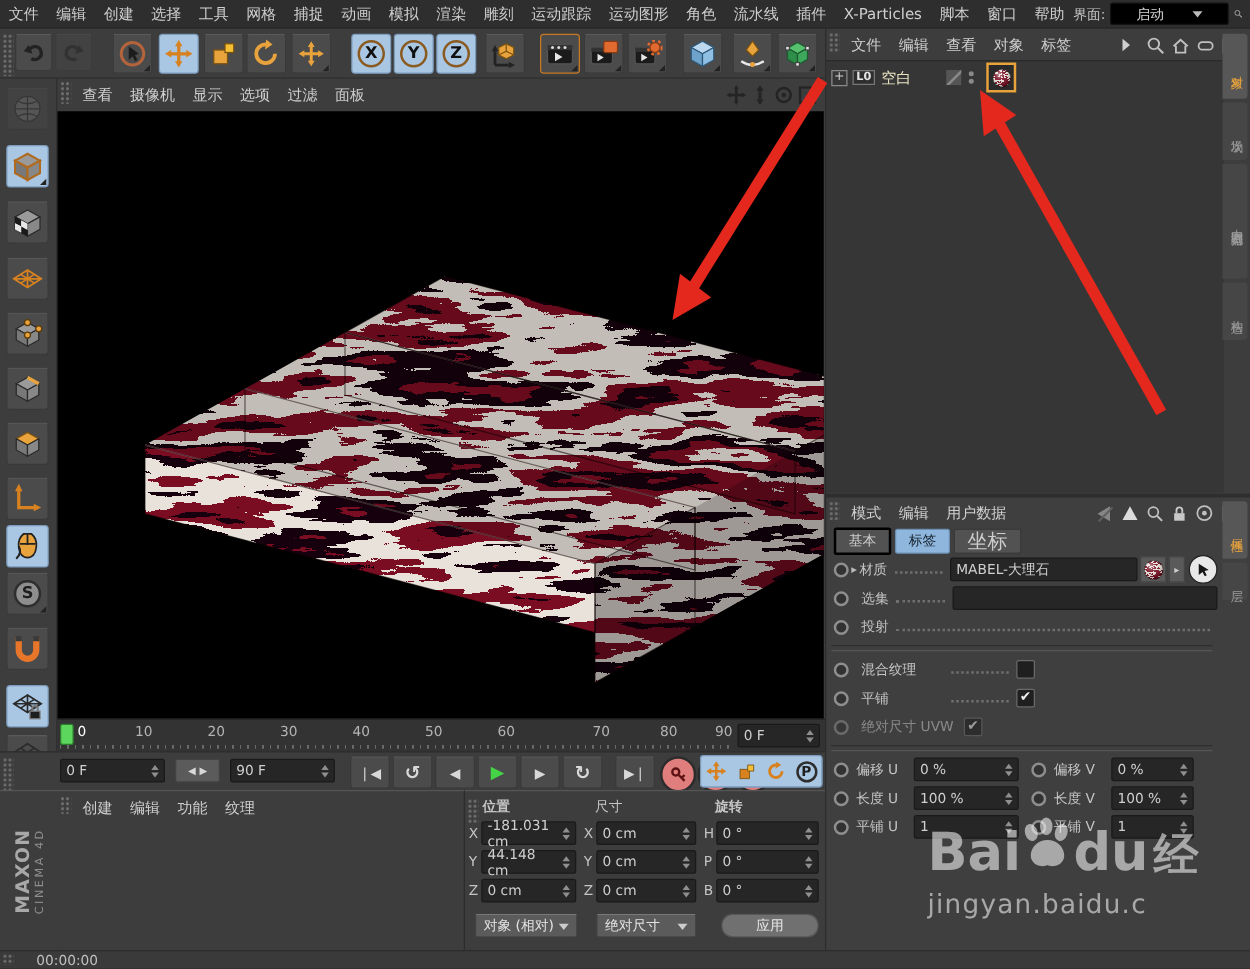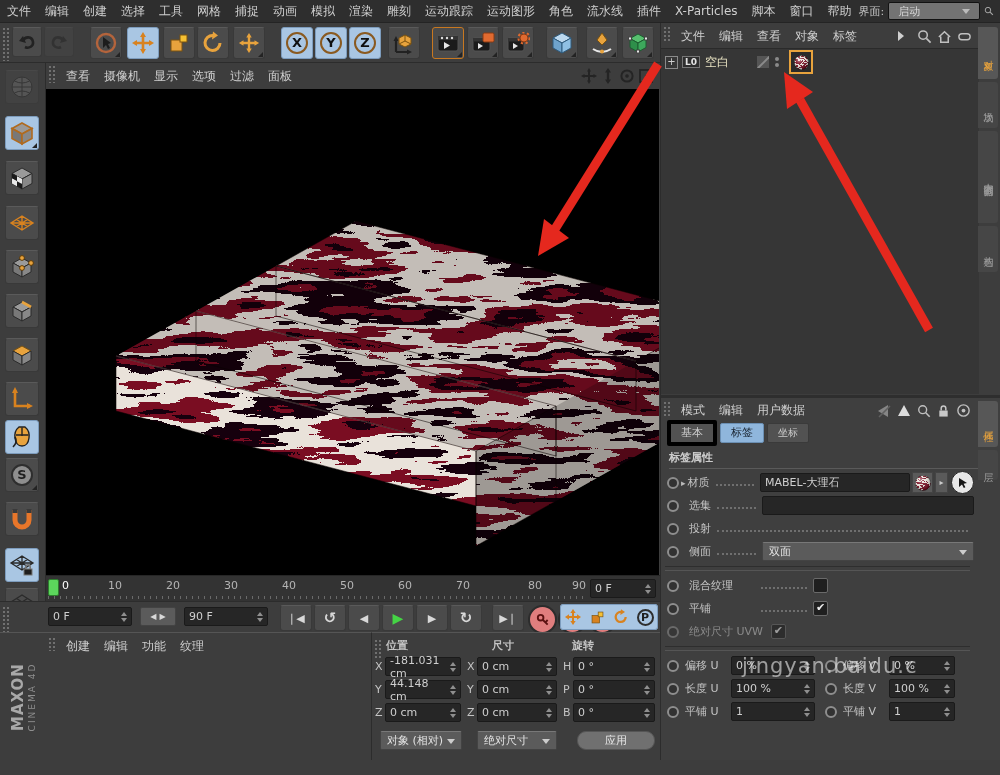--- a/index.html
+++ b/index.html
@@ -108,21 +108,21 @@
     <span class="mi">运动图形</span>
     <span class="mi">角色</span>
     <span class="mi">流水线</span>
     <span class="mi">插件</span>
     <span class="mi">X-Particles</span>
     <span class="mi">脚本</span>
     <span class="mi">窗口</span>
     <span class="mi">帮助</span>
     <span style="flex:1"></span>
     <span class="lbl">界面:</span>
-    <div class="row" style="width:118px;height:16px;background:#737373;border:1px solid #121212;border-radius:2px;margin:0 4px;padding:0 9px">
+    <div class="row" style="width:118px;height:16px;background:#000000;border:1px solid #121212;border-radius:2px;margin:0 4px;padding:0 20px">
       <span style="font-size:11px;color:#d8d8d8">启动</span>
       <span class="car" style="margin-left:auto;width:0;height:0;border:4px solid transparent;border-top:5px solid #bbb;margin-top:5px"></span>
     </div>
     <svg width="16" height="16" viewBox="0 0 16 16" style="margin-right:6px">
       <circle cx="6.5" cy="6.5" r="4.5" fill="none" stroke="#a8a8a8" stroke-width="1.6"></circle>
         <path d="M10 10 L14.5 14.5" stroke="#a8a8a8" stroke-width="1.8"></path>
     </svg>
   </div>
 
   <div class="abs" style="left:0;top:23px;width:660px;height:40px;background:#3d3d3d;border-bottom:1px solid #2c2c2c">
@@ -418,21 +418,21 @@
 
   <div class="abs" style="left:46px;top:575px;width:614px;height:26px;background:#333333;border-top:1px solid #262626">
     <div class="abs" style="left:2px;top:3px;width:11px;height:17px;background:#5cd65c;border:1px solid #2e7d2e;border-radius:2px;z-index:2"></div>
     <span class="tick" style="left:16px;color:#ffffff">0</span>
     <span class="tick" style="left:62px">10</span>
     <span class="tick" style="left:120px">20</span>
     <span class="tick" style="left:178px">30</span>
     <span class="tick" style="left:236px">40</span>
     <span class="tick" style="left:294px">50</span>
     <span class="tick" style="left:352px">60</span>
-    <span class="tick" style="left:410px">70</span>
+    <span class="tick" style="left:428px">70</span>
     <span class="tick" style="left:482px">80</span>
     <span class="tick" style="left:526px">90</span>
     <div class="abs" style="left:2px;top:20px;width:536px;height:3px;background-image:repeating-linear-gradient(90deg,#6a6a6a 0 1px,transparent 1px 6px)"></div>
     <div class="fld abs" style="left:544px;top:3px;width:66px">
       <span>0 F</span>
       <div class="spn">
           <i class="up"></i>
           <i class="dn"></i>
         </div>
     </div>
@@ -538,21 +538,21 @@
       <span class="mi">创建</span>
       <span class="mi">编辑</span>
       <span class="mi">功能</span>
       <span class="mi">纹理</span>
     </div>
   </div>
 
   <div class="abs" style="left:372px;top:632px;width:288px;height:128px;background:#3d3d3d;border-top:1px solid #555">
     <div class="dots abs" style="left:0;top:4px;height:20px"></div>
     <span class="abs lbl" style="left:14px;top:5px;font-weight:bold">位置</span>
-    <span class="abs lbl" style="left:120px;top:5px;font-weight:bold">尺寸</span>
+    <span class="abs lbl" style="left:104px;top:5px;font-weight:normal">尺寸</span>
     <span class="abs lbl" style="left:200px;top:5px;font-weight:bold">旋转</span>
 
     <span class="abs lbl" style="left:3px;top:27px">X</span>
     <div class="fld abs" style="left:13px;top:24px;width:76px">
         <span>-181.031 cm</span>
         <div class="spn">
           <i class="up"></i>
           <i class="dn"></i>
         </div>
       </div>
@@ -629,20 +629,24 @@
       </div>
     <div class="drp abs" style="left:105px;top:98px;width:80px">
         <span style="overflow:hidden;white-space:nowrap">绝对尺寸</span>
         <span class="car"></span>
       </div>
     <div class="abs row" style="left:205px;top:98px;width:78px;height:19px;background:#707070;border:1px solid #555;border-radius:9px;justify-content:center;color:#e8e8e8;font-size:11px">
         <span>应用</span>
       </div>
   </div>
 
+  <div class="abs row" style="left:0;top:760px;width:1000px;height:15px;background:#3a3a3a;border-top:1px solid #2c2c2c">
+    <div class="dots" style="height:9px"></div>
+    <span style="font-size:11px;color:#c0c0c0;margin-left:16px">00:00:00</span>
+  </div>
 
   <div class="abs" style="left:660px;top:23px;width:340px;height:372px;background:#3d3d3d;border-left:1px solid #2c2c2c">
     <div class="row" style="height:24px;padding-top:1px">
       <div class="dots" style="height:16px"></div>
       <span class="mi">文件</span>
       <span class="mi">编辑</span>
       <span class="mi">查看</span>
       <span class="mi">对象</span>
       <span class="mi">标签</span>
       <span style="flex:1"></span>
@@ -723,27 +727,23 @@
       <svg width="15" height="15" viewBox="0 0 16 16" style="margin-right:6px">
           <circle cx="8" cy="8" r="6" fill="none" stroke="#c0c0c0" stroke-width="1.5"></circle>
           <circle cx="8" cy="8" r="2" fill="#c0c0c0"></circle>
         </svg>
       <svg width="15" height="15" viewBox="0 0 16 16" style="margin-right:8px">
           <rect x="2" y="2" width="12" height="12" fill="none" stroke="#c0c0c0" stroke-width="1.5"></rect>
           <path d="M8 5 V11 M5 8 H11" stroke="#c0c0c0" stroke-width="1.5"></path>
         </svg>
     </div>
     <div class="row" style="height:22px;padding-left:6px;gap:3px">
-      <div style="height:18px;padding:0 10px;background:#525252;border:4px solid #000000;border-radius:2px;color:#ccc;font-size:11px;line-height:17px">基本</div>
+      <div style="height:18px;padding:0 10px;background:#525252;border:2px solid #000000;border-radius:2px;color:#ccc;font-size:11px;line-height:17px">基本</div>
       <div style="height:18px;padding:0 10px;background:#8fb6dc;border:1px solid #6b8fb3;border-radius:2px;color:#16202c;font-size:11px;line-height:17px">标签</div>
-      <div style="height:18px;padding:0 10px;background:#525252;border:1px solid #3a3a3a;border-radius:2px;color:#ccc;font-size:10px;line-height:17px">坐标</div>
-    </div>
-    <div style="padding:6px 8px 2px 8px">
-      <span style="font-size:11px;font-weight:bold;color:#cccccc">标签属性</span>
-      <div style="height:1px;background:#5a5a5a;margin-top:3px"></div>
+      <div style="height:18px;padding:0 10px;background:#525252;border:1px solid #3a3a3a;border-radius:2px;color:#ccc;font-size:16px;line-height:17px">坐标</div>
     </div>
 
     <div style="padding-right:26px">
       <div class="arow">
         <span class="adot"></span>
         <span style="font-size:9px;color:#bbb;margin:0 2px">▸</span>
         <span class="lbl">材质</span>
         <span class="ldr"></span>
         <div class="fld" style="width:150px">
             <span>MABEL-大理石</span>
@@ -767,29 +767,20 @@
         <span class="adot"></span>
         <span class="lbl" style="margin-left:10px">选集</span>
         <span class="ldr"></span>
         <div class="fld" style="width:212px"></div>
       </div>
       <div class="arow">
         <span class="adot"></span>
         <span class="lbl" style="margin-left:10px">投射</span>
         <span class="ldr"></span>
       </div>
-      <div class="arow">
-        <span class="adot"></span>
-        <span class="lbl" style="margin-left:10px">侧面</span>
-        <span class="ldr"></span>
-        <div class="drp" style="width:212px">
-            <span>双面</span>
-            <span class="car"></span>
-          </div>
-      </div>
       <div class="sep"></div>
       <div class="arow">
         <span class="adot"></span>
         <span class="lbl" style="margin-left:10px;width:66px">混合纹理</span>
         <span class="ldr" style="flex:0 0 46px"></span>
         <span class="cb"></span>
       </div>
       <div class="arow">
         <span class="adot"></span>
         <span class="lbl" style="margin-left:10px;width:66px">平铺</span>
@@ -873,16 +864,27 @@
       </div>
     </div>
   </div>
 
   <div class="abs" style="left:978px;top:401px;width:22px;height:120px">
     <div class="vtab act" style="height:46px;margin-bottom:3px">属性</div>
     <div class="vtab" style="height:30px">层</div>
   </div>
 
   <div class="abs" style="left:742px;top:652px;width:258px;height:100px;z-index:9;pointer-events:none">
+    <div class="row" style="align-items:baseline">
+      <span class="wm" style="font-size:42px;font-weight:bold">Bai</span>
+      <svg width="46" height="44" viewBox="0 0 46 44" style="opacity:.55;margin:0 -2px">
+        <ellipse cx="10" cy="14" rx="5" ry="7" fill="#fff" transform="rotate(-18 10 14)"></ellipse>
+        <ellipse cx="22" cy="9" rx="5" ry="7" fill="#fff"></ellipse>
+        <ellipse cx="34" cy="14" rx="5" ry="7" fill="#fff" transform="rotate(18 34 14)"></ellipse>
+        <path d="M23 20 C14 20 8 28 10 35 C12 41 20 42 23 40 C26 42 34 41 36 35 C38 28 32 20 23 20 Z" fill="#fff"></path>
+      </svg>
+      <span class="wm" style="font-size:42px;font-weight:bold">du</span>
+      <span class="wm" style="font-size:36px;font-weight:bold;margin-left:4px">经</span>
+    </div>
     <div class="wm" style="font-size:21px;margin-top:2px;letter-spacing:1px">jingyan.baidu.c</div>
   </div>
 
 </div>
 
 </body></html>

